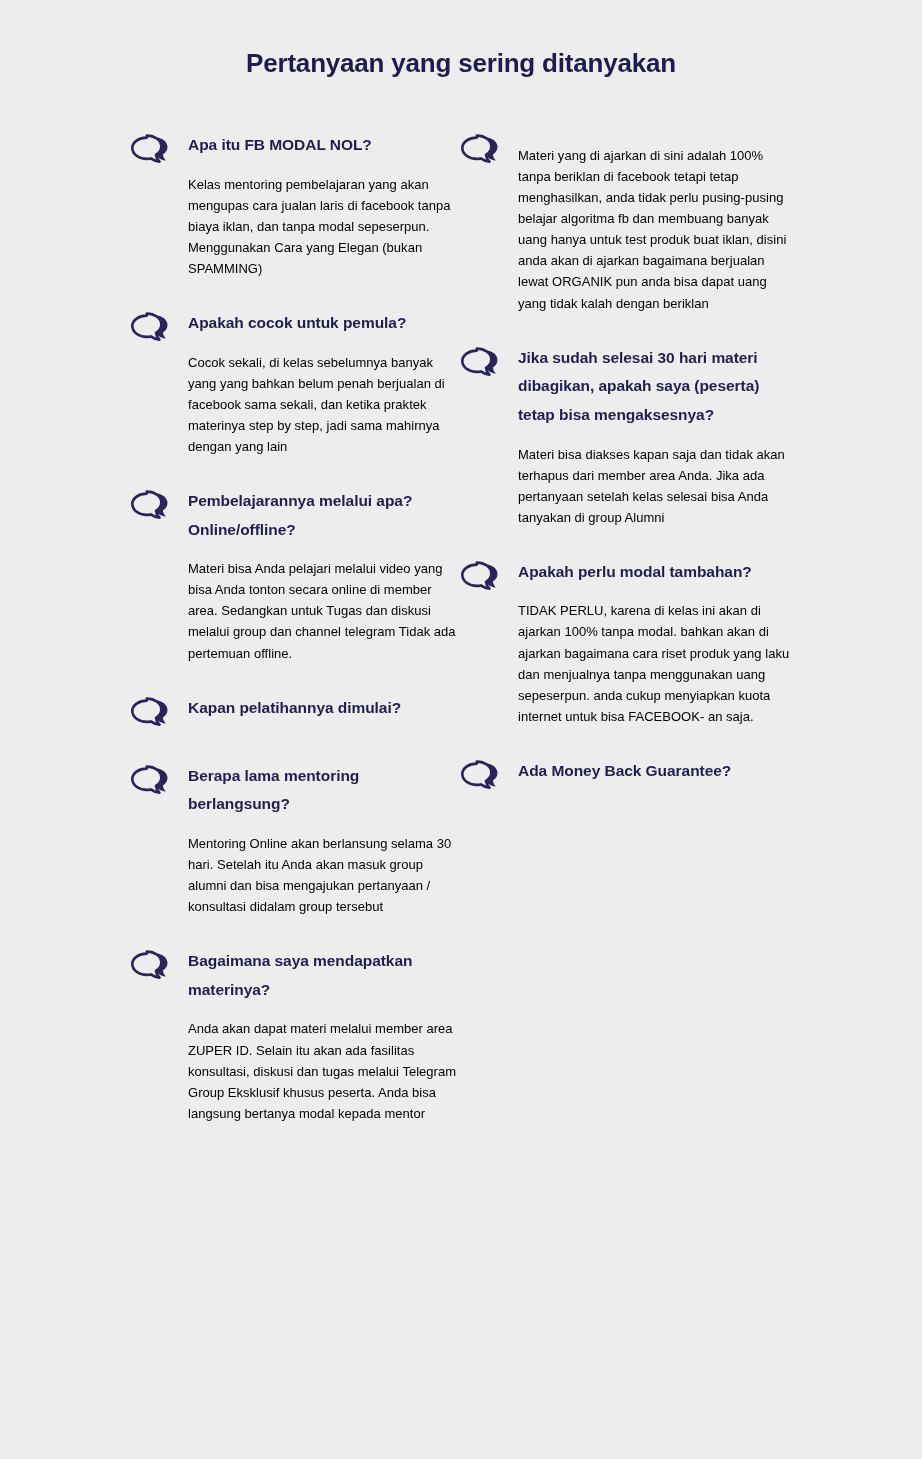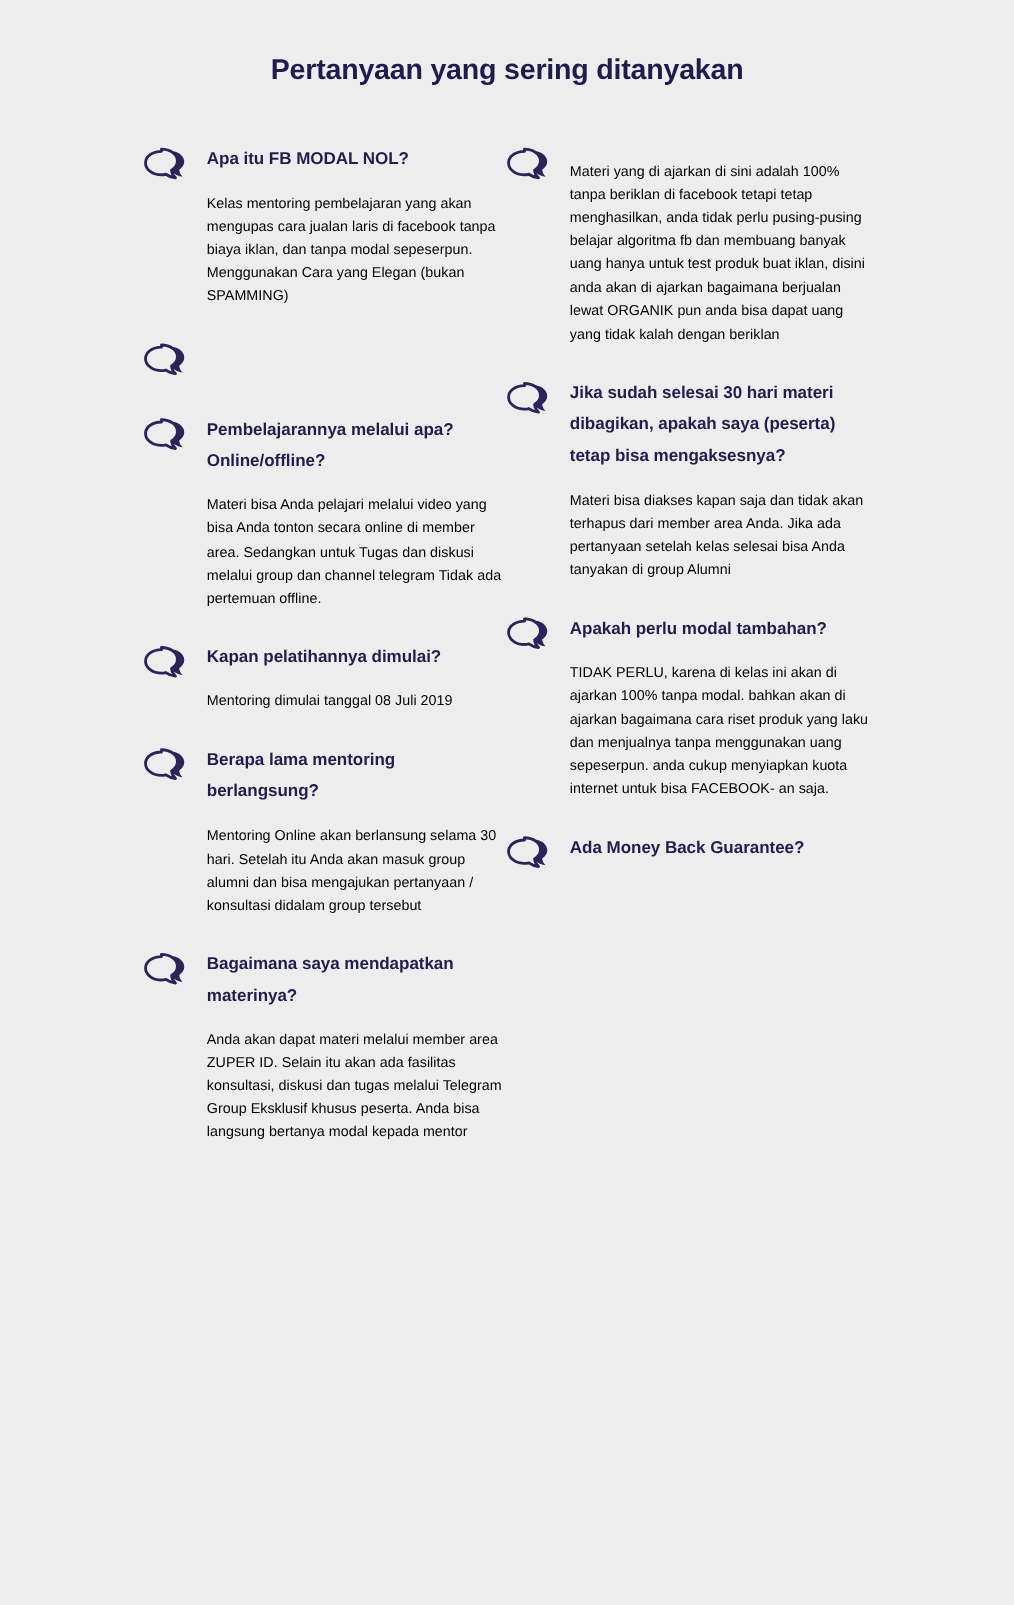--- a/index.html
+++ b/index.html
@@ -130,20 +130,24 @@
           </div>
         </div>
         <div class="faq-item">
           <div class="faq-icon">
             <svg viewBox="0 0 44 36" xmlns="http://www.w3.org/2000/svg" aria-hidden="true">
               <path d="M24.5 4.2c7.2 0 13 4.3 13 9.7 0 3.0-1.8 5.7-4.6 7.5 .2 2.3 1.3 4.5 3.1 6.2 -3.4-.4-6.0-1.6-7.8-2.9 -1.2.3-2.5.4-3.7.4 -7.2 0-13-4.3-13-9.7 0-5.4 5.8-9.7 13-9.7z" fill="#2a2559"></path>
               <path d="M16.8 2.6c8.0 0 14.5 4.8 14.5 10.8 0 3.4-2.1 6.4-5.3 8.4 .2 2.6 1.5 5.0 3.5 6.9 -3.8-.5-6.7-1.8-8.7-3.3 -1.3.3-2.7.5-4.0.5 -8.0 0-14.5-4.8-14.5-10.8 0-6.0 6.5-10.5 14.5-10.5z" fill="#ededed"></path>
               <path d="M16.8 2.6c8.0 0 14.5 4.8 14.5 10.8 0 3.4-2.1 6.4-5.3 8.4 .2 2.6 1.5 5.0 3.5 6.9 -3.8-.5-6.7-1.8-8.7-3.3 -1.3.3-2.7.5-4.0.5 -8.0 0-14.5-4.8-14.5-10.8 0-6.0 6.5-10.5 14.5-10.5z" fill="none" stroke="#2a2559" stroke-width="2.6" stroke-linejoin="round"></path>
             </svg>
           </div>
+          <div class="faq-body">
+            <div class="faq-question">Apakah cocok untuk pemula?</div>
+            <p class="faq-answer">Cocok sekali, di kelas sebelumnya banyak yang yang bahkan belum penah berjualan di facebook sama sekali, dan ketika praktek materinya step by step, jadi sama mahirnya dengan yang lain</p>
+          </div>
         </div>
         <div class="faq-item">
           <div class="faq-icon">
             <svg viewBox="0 0 44 36" xmlns="http://www.w3.org/2000/svg" aria-hidden="true">
               <path d="M24.5 4.2c7.2 0 13 4.3 13 9.7 0 3.0-1.8 5.7-4.6 7.5 .2 2.3 1.3 4.5 3.1 6.2 -3.4-.4-6.0-1.6-7.8-2.9 -1.2.3-2.5.4-3.7.4 -7.2 0-13-4.3-13-9.7 0-5.4 5.8-9.7 13-9.7z" fill="#2a2559"></path>
               <path d="M16.8 2.6c8.0 0 14.5 4.8 14.5 10.8 0 3.4-2.1 6.4-5.3 8.4 .2 2.6 1.5 5.0 3.5 6.9 -3.8-.5-6.7-1.8-8.7-3.3 -1.3.3-2.7.5-4.0.5 -8.0 0-14.5-4.8-14.5-10.8 0-6.0 6.5-10.5 14.5-10.5z" fill="#ededed"></path>
               <path d="M16.8 2.6c8.0 0 14.5 4.8 14.5 10.8 0 3.4-2.1 6.4-5.3 8.4 .2 2.6 1.5 5.0 3.5 6.9 -3.8-.5-6.7-1.8-8.7-3.3 -1.3.3-2.7.5-4.0.5 -8.0 0-14.5-4.8-14.5-10.8 0-6.0 6.5-10.5 14.5-10.5z" fill="none" stroke="#2a2559" stroke-width="2.6" stroke-linejoin="round"></path>
             </svg>
           </div>
           <div class="faq-body">
@@ -154,21 +158,20 @@
         <div class="faq-item">
           <div class="faq-icon">
             <svg viewBox="0 0 44 36" xmlns="http://www.w3.org/2000/svg" aria-hidden="true">
               <path d="M24.5 4.2c7.2 0 13 4.3 13 9.7 0 3.0-1.8 5.7-4.6 7.5 .2 2.3 1.3 4.5 3.1 6.2 -3.4-.4-6.0-1.6-7.8-2.9 -1.2.3-2.5.4-3.7.4 -7.2 0-13-4.3-13-9.7 0-5.4 5.8-9.7 13-9.7z" fill="#2a2559"></path>
               <path d="M16.8 2.6c8.0 0 14.5 4.8 14.5 10.8 0 3.4-2.1 6.4-5.3 8.4 .2 2.6 1.5 5.0 3.5 6.9 -3.8-.5-6.7-1.8-8.7-3.3 -1.3.3-2.7.5-4.0.5 -8.0 0-14.5-4.8-14.5-10.8 0-6.0 6.5-10.5 14.5-10.5z" fill="#ededed"></path>
               <path d="M16.8 2.6c8.0 0 14.5 4.8 14.5 10.8 0 3.4-2.1 6.4-5.3 8.4 .2 2.6 1.5 5.0 3.5 6.9 -3.8-.5-6.7-1.8-8.7-3.3 -1.3.3-2.7.5-4.0.5 -8.0 0-14.5-4.8-14.5-10.8 0-6.0 6.5-10.5 14.5-10.5z" fill="none" stroke="#2a2559" stroke-width="2.6" stroke-linejoin="round"></path>
             </svg>
           </div>
           <div class="faq-body">
             <div class="faq-question">Kapan pelatihannya dimulai?</div>
-            <p class="faq-answer">Mentoring dimulai tanggal 08 Juli 2019</p>
           </div>
         </div>
         <div class="faq-item">
           <div class="faq-icon">
             <svg viewBox="0 0 44 36" xmlns="http://www.w3.org/2000/svg" aria-hidden="true">
               <path d="M24.5 4.2c7.2 0 13 4.3 13 9.7 0 3.0-1.8 5.7-4.6 7.5 .2 2.3 1.3 4.5 3.1 6.2 -3.4-.4-6.0-1.6-7.8-2.9 -1.2.3-2.5.4-3.7.4 -7.2 0-13-4.3-13-9.7 0-5.4 5.8-9.7 13-9.7z" fill="#2a2559"></path>
               <path d="M16.8 2.6c8.0 0 14.5 4.8 14.5 10.8 0 3.4-2.1 6.4-5.3 8.4 .2 2.6 1.5 5.0 3.5 6.9 -3.8-.5-6.7-1.8-8.7-3.3 -1.3.3-2.7.5-4.0.5 -8.0 0-14.5-4.8-14.5-10.8 0-6.0 6.5-10.5 14.5-10.5z" fill="#ededed"></path>
               <path d="M16.8 2.6c8.0 0 14.5 4.8 14.5 10.8 0 3.4-2.1 6.4-5.3 8.4 .2 2.6 1.5 5.0 3.5 6.9 -3.8-.5-6.7-1.8-8.7-3.3 -1.3.3-2.7.5-4.0.5 -8.0 0-14.5-4.8-14.5-10.8 0-6.0 6.5-10.5 14.5-10.5z" fill="none" stroke="#2a2559" stroke-width="2.6" stroke-linejoin="round"></path>
             </svg>
           </div>

